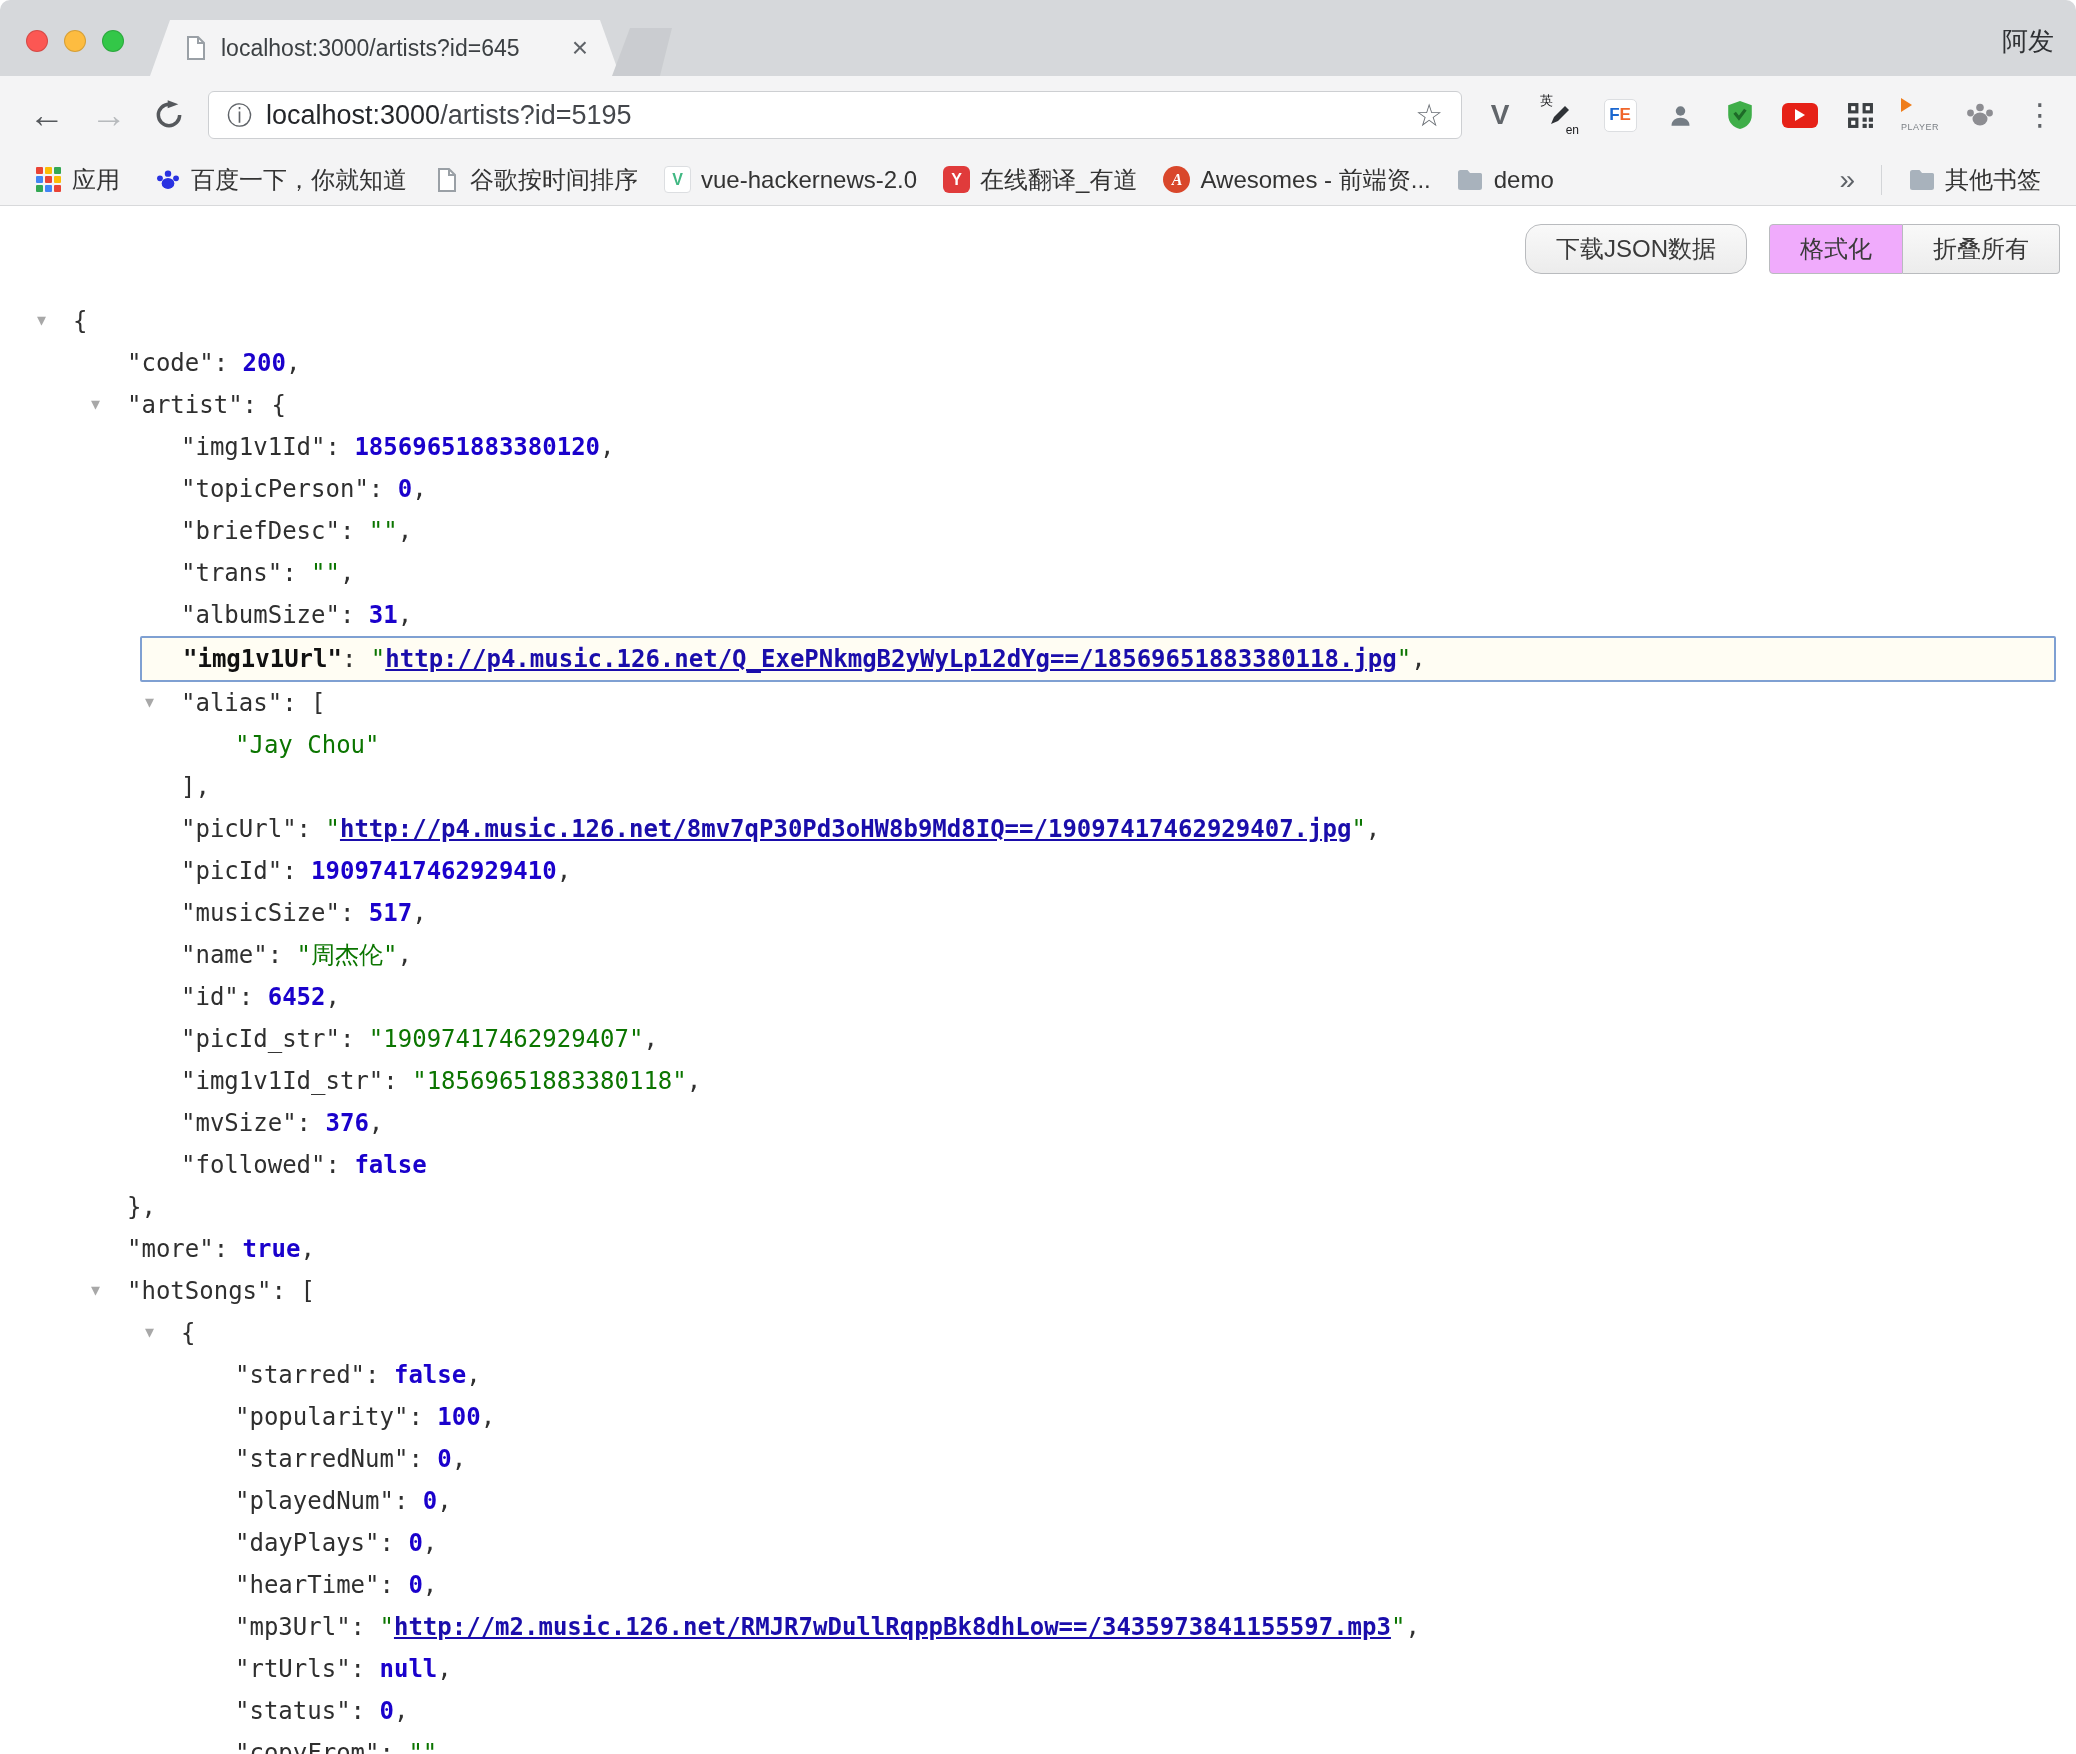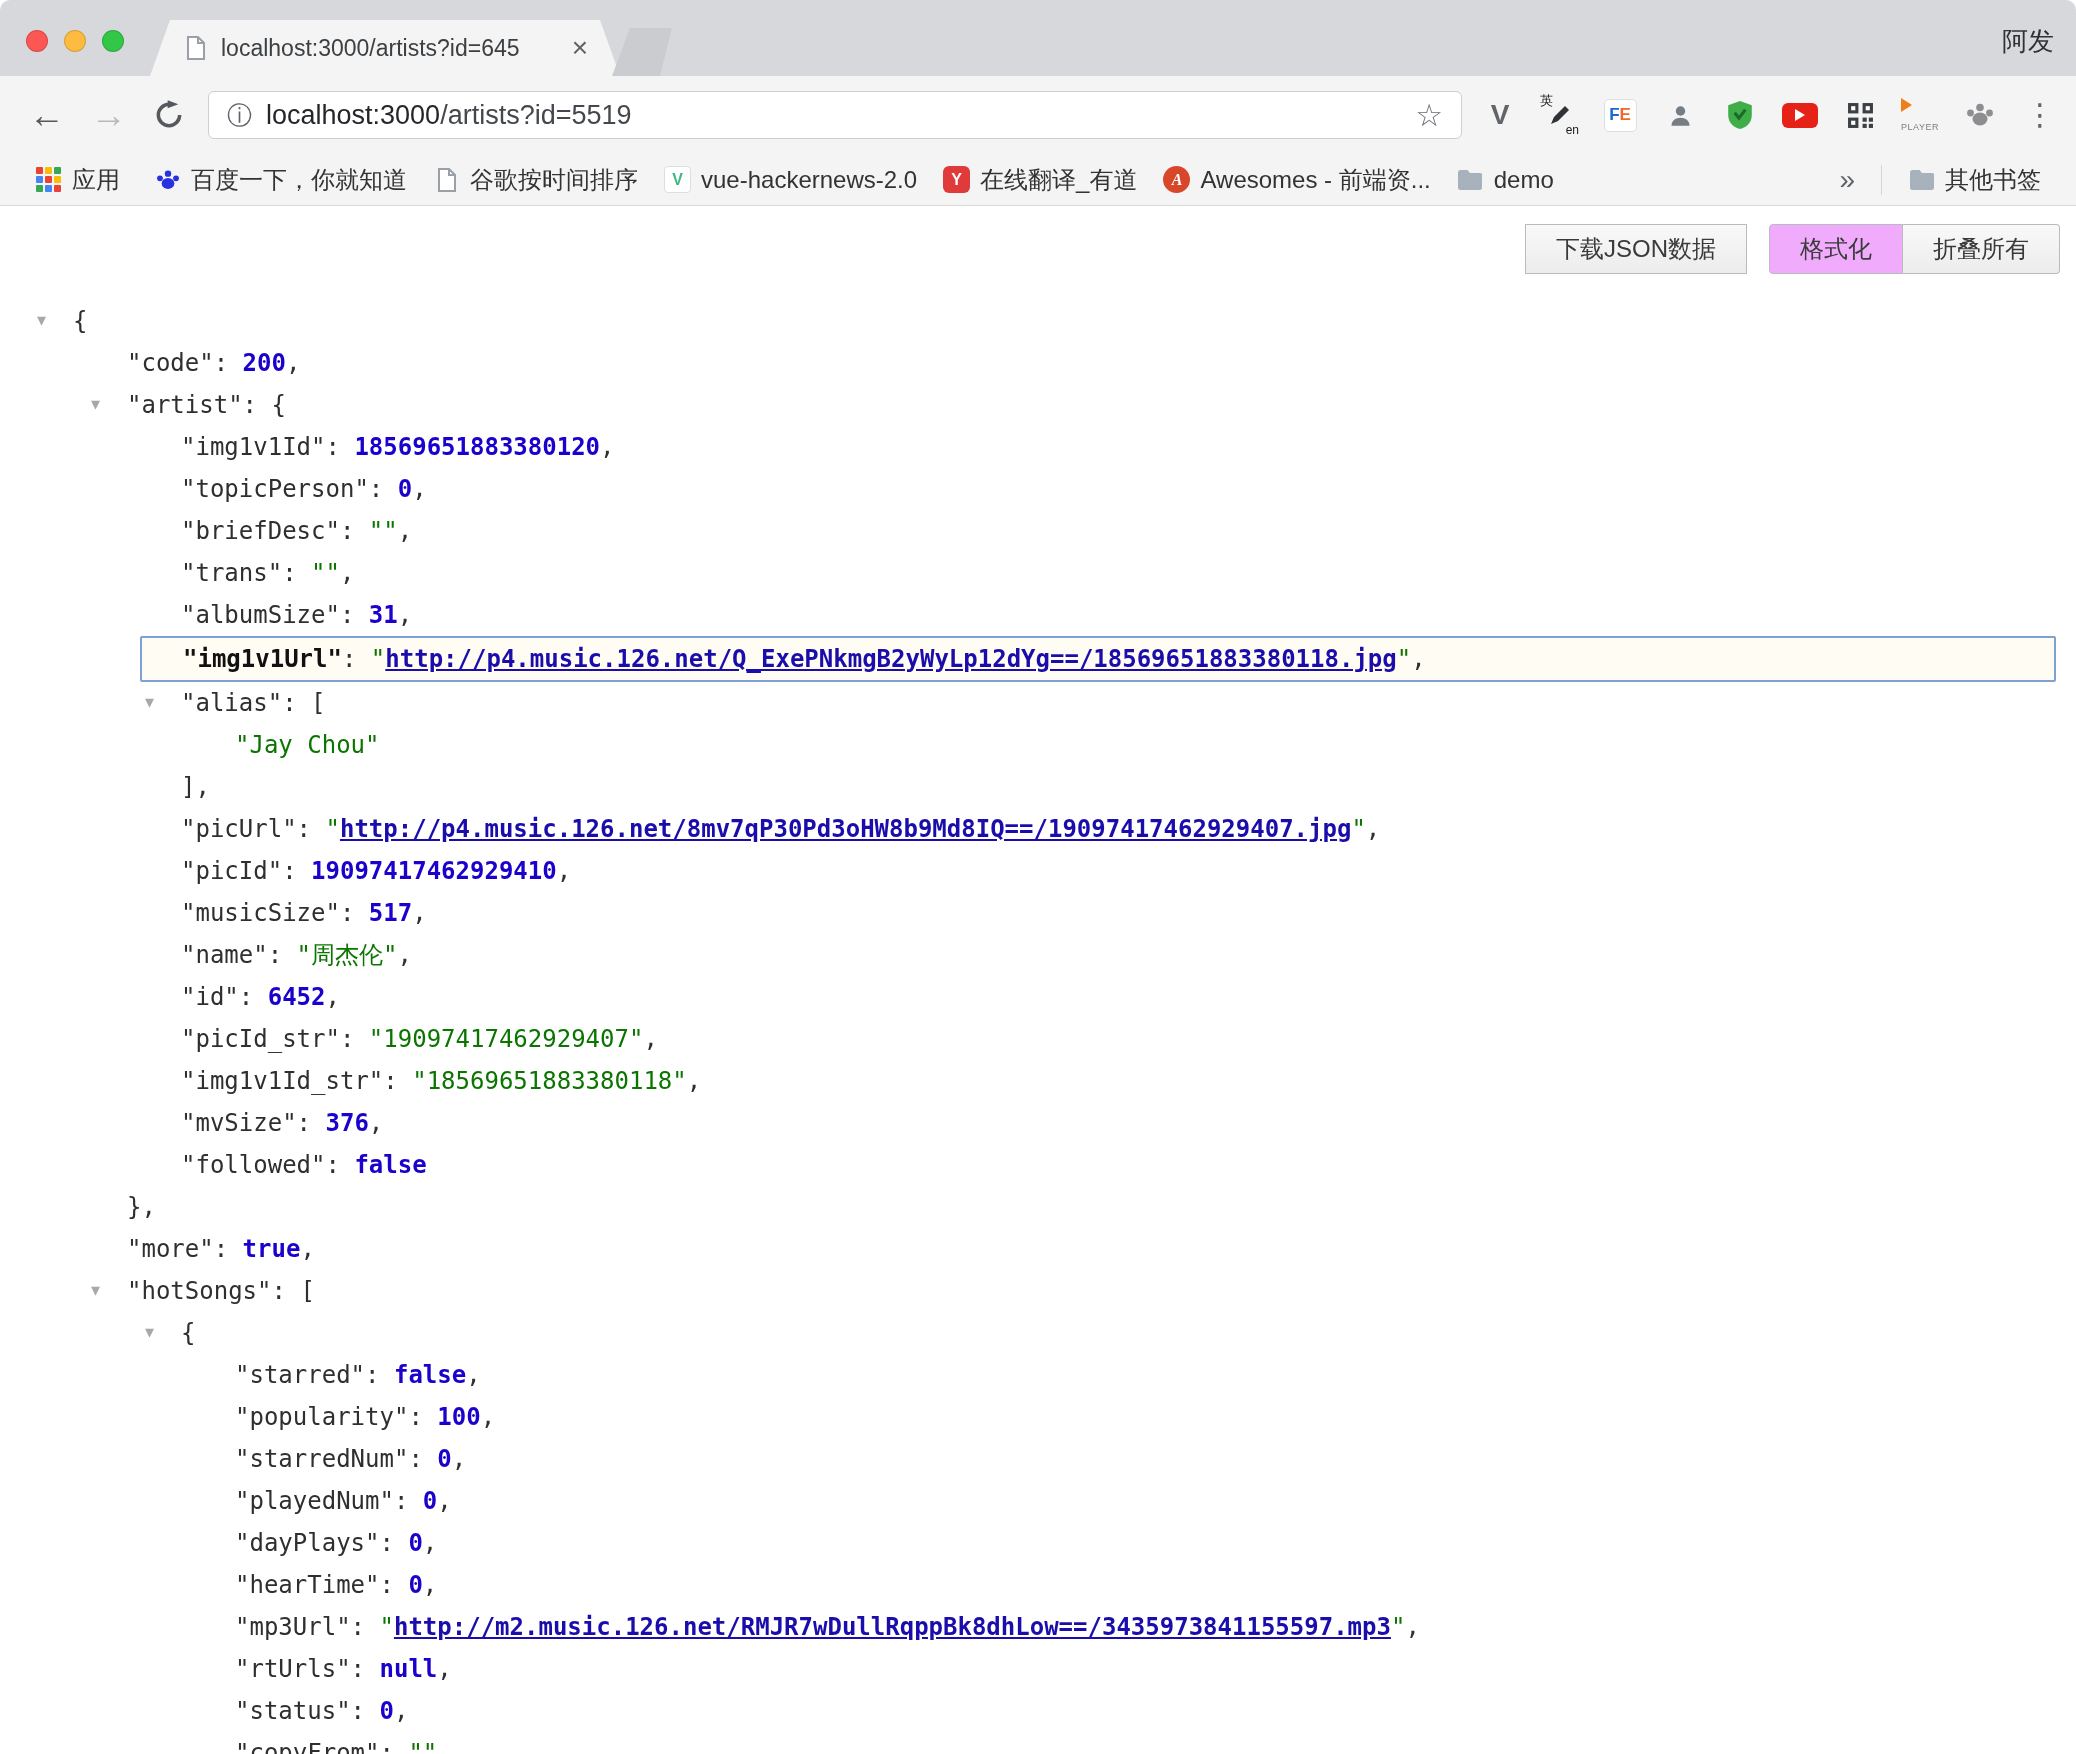--- a/index.html
+++ b/index.html
@@ -57,21 +57,21 @@
 .apps-grid span:nth-child(5){background:#ea4335}.apps-grid span:nth-child(6){background:#fbbc05}
 .apps-grid span:nth-child(7){background:#34a853}.apps-grid span:nth-child(8){background:#4285f4}
 .apps-grid span:nth-child(9){background:#ea4335}
 .bm-right{margin-left:auto;display:flex;align-items:center;gap:26px}
 .overflow-chevron{font-size:28px;color:#5f6368}
 .bm-divider{width:1px;height:30px;background:#d3d5d8}
 
 
 .content{flex:1;background:#fff;padding-top:18px;position:relative;overflow:hidden}
 .actions{display:flex;justify-content:flex-end;align-items:center;padding-right:16px}
-.btn{height:50px;padding:0 30px;font-size:24px;color:#3a3a3a;background:linear-gradient(#f9f9f9,#ececec);border:1px solid #b9bbbe;border-radius:0;display:flex;align-items:center;white-space:nowrap}
+.btn{height:50px;padding:0 30px;font-size:24px;color:#3a3a3a;background:linear-gradient(#f9f9f9,#ececec);border:1px solid #b9bbbe;border-radius:16px;display:flex;align-items:center;white-space:nowrap}
 .btn-download{margin-right:22px}
 .seg{display:flex}
 .seg .btn:first-child{border-radius:4px 0 0 4px;background:#f0abfc}
 .seg .btn:last-child{border-radius:0 4px 4px 0;border-left:none}
 
 .json-tree{margin-top:26px;font-family:"DejaVu Sans Mono",monospace;font-size:24px;color:#2f2f2f}
 .json-line{position:relative;height:42px;line-height:42px;white-space:nowrap}
 .json-line.hl{background:#fffdf3;border:2px solid #7fa0d2;border-radius:2px;margin-right:20px;height:46px;line-height:42px}
 .json-line.hl .k{font-weight:bold;color:#111}
 .tri{position:absolute;top:13px;font-size:15px;line-height:1;color:#a8a8a8}
@@ -110,21 +110,21 @@
     <span class="nav-btn">←</span>
     <span class="nav-btn disabled">→</span>
     <span class="reload-btn">
       <svg width="32" height="32" viewBox="0 0 24 24">
           <path d="M12 4 a8 8 0 1 0 8 8" fill="none" stroke="#55585c" stroke-width="2.6"></path>
           <path d="M11 1 l8 3 -8 3 z" fill="#55585c"></path>
         </svg>
     </span>
     <div class="omnibox">
       <span class="info-icon">ⓘ</span>
-      <span class="url-text"><span class="host">localhost:3000</span><span class="path">/artists?id=5519</span></span>
+      <span class="url-text"><span class="host">localhost:3000</span><span class="path">/artists?id=5195</span></span>
       <span class="star-icon">☆</span>
     </div>
     <div class="ext-row">
       <div class="ext">
           <span class="vim">V</span>
         </div>
       <div class="ext">
         <span class="pen-zh">英</span>
         <svg width="22" height="22" viewBox="0 0 22 22">
             <path d="M2 20 L5 13 L16 2 L20 6 L9 17 Z" fill="#2f3237"></path>

